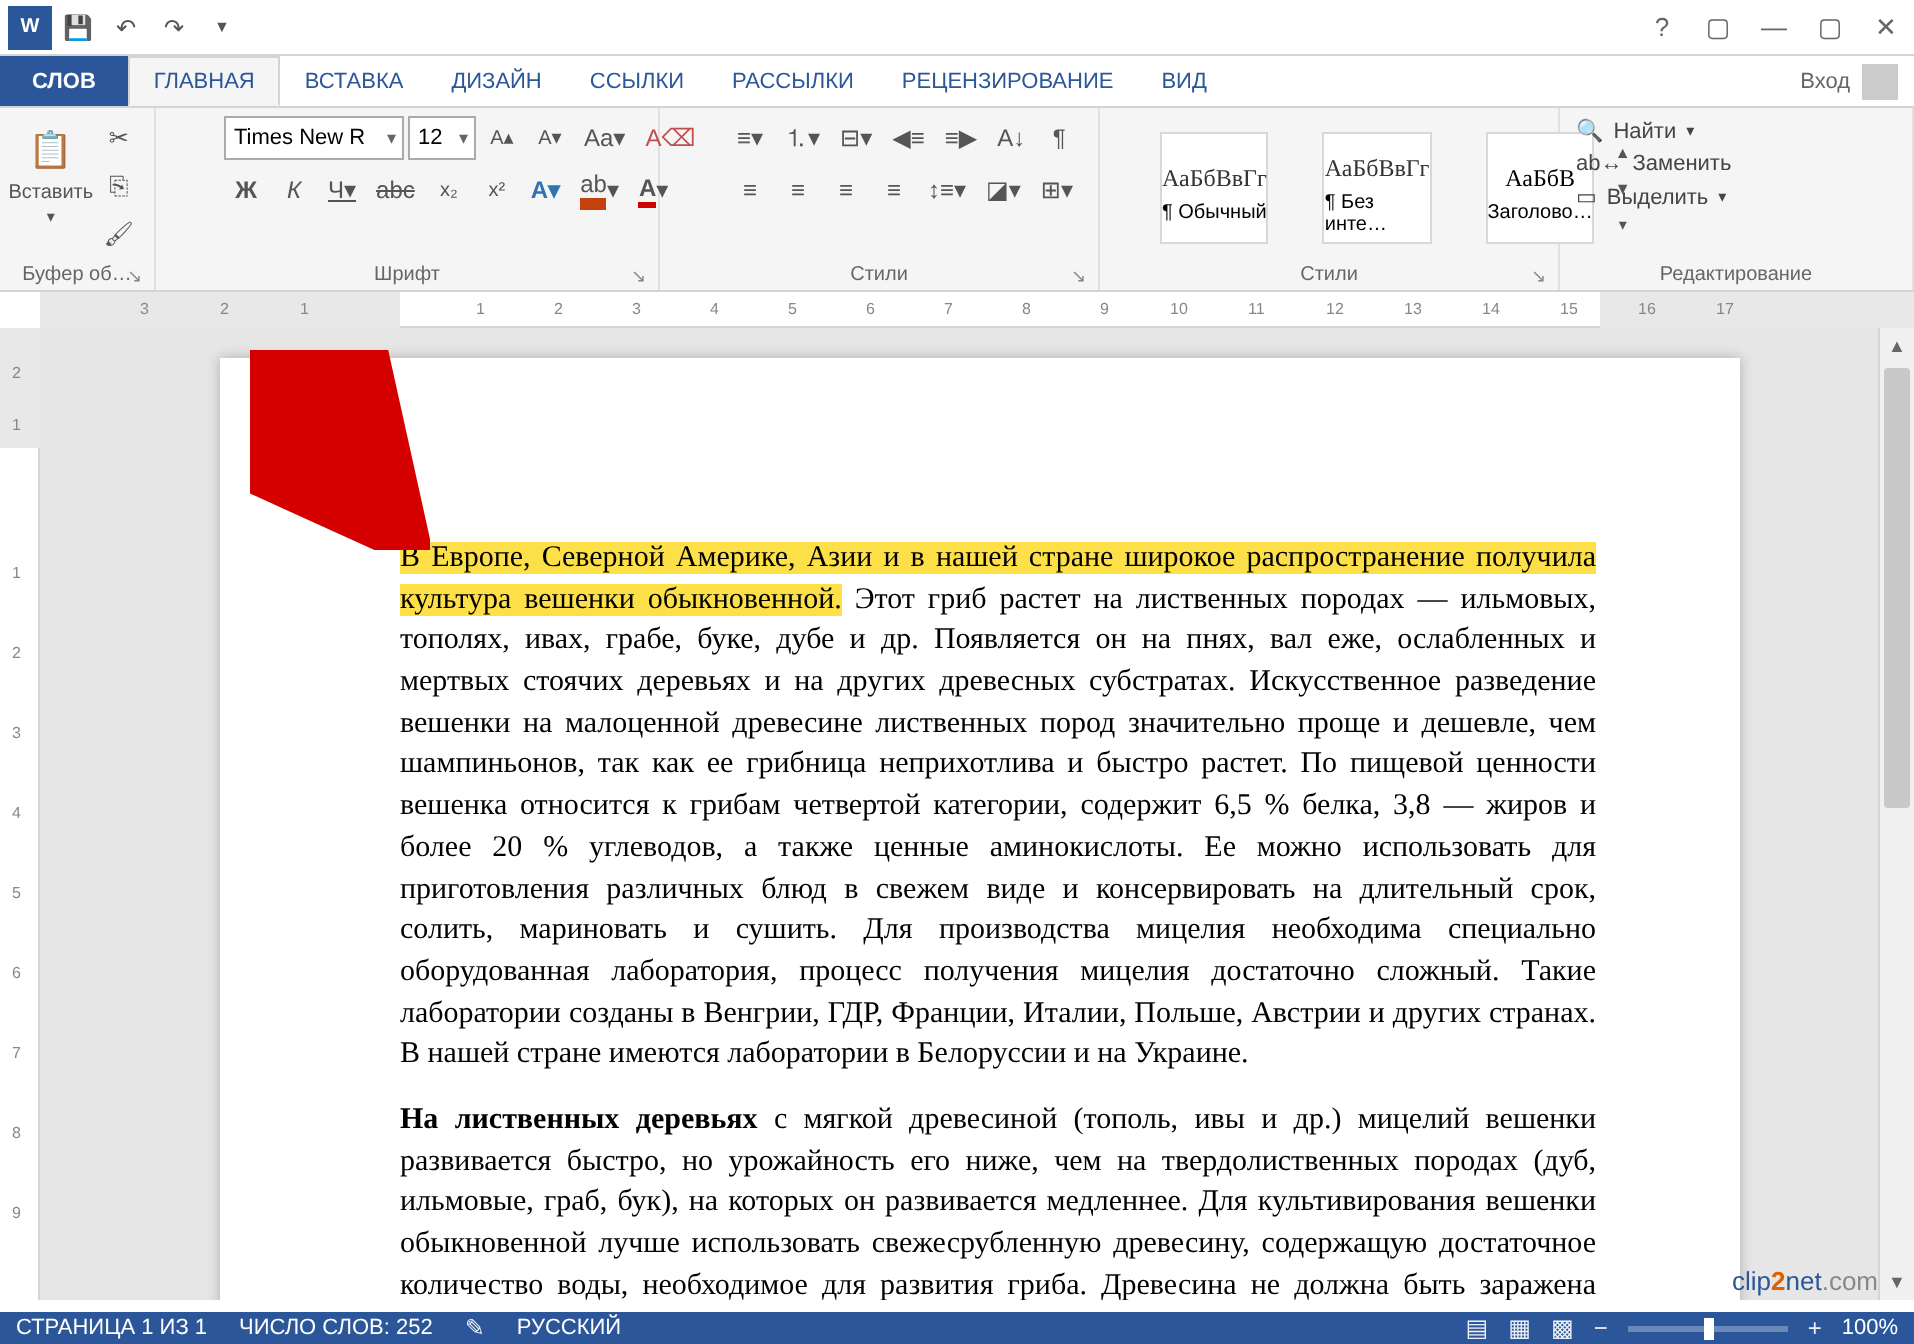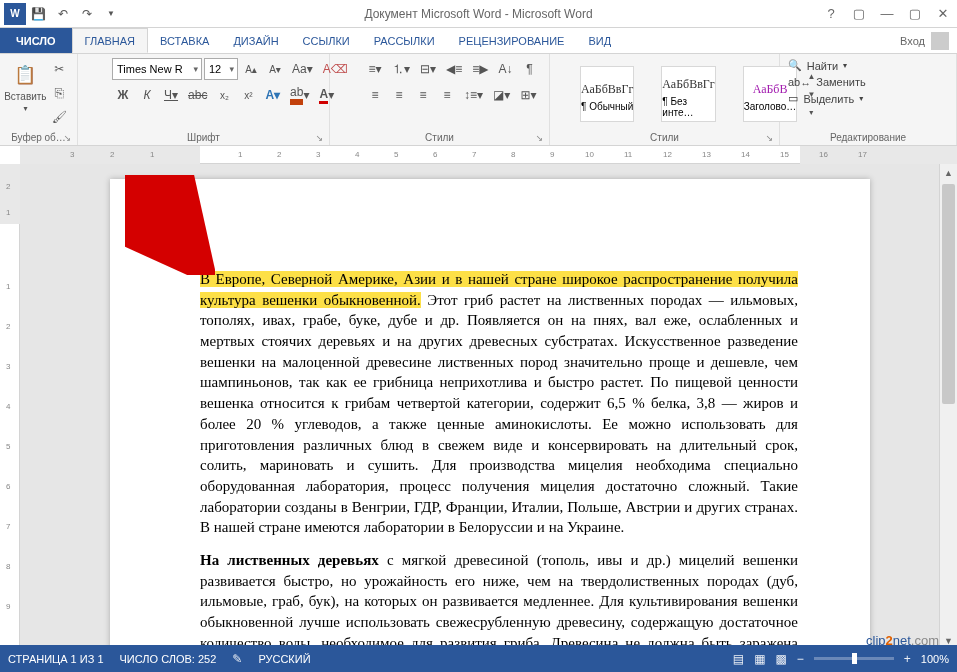--- a/index.html
+++ b/index.html
@@ -32,21 +32,21 @@
 .rbtn.big { width: 42px; height: 58px; flex-direction: column; font-size: 10px; gap: 2px; }
 .rbtn.big .icon { width: 28px; height: 28px; display: flex; align-items: center; justify-content: center; font-size: 18px; }
 .select { height: 22px; border: 1px solid #ababab; background: #fff; font-size: 11px; padding: 0 14px 0 4px; position: relative; display: flex; align-items: center; }
 .select::after { content: "▾"; position: absolute; right: 3px; font-size: 9px; color: #666; }
 .row { display: flex; gap: 2px; margin-left: 28px; }
 .col { display: flex; flex-direction: column; gap: 2px; }
 .font-u { text-decoration: underline; } .font-b { font-weight: bold; } .font-i { font-style: italic; }
 .rsmall { font-size: 10px; }
 .style-btn { width: 71px; height: 56px; border: 1px solid #d8d8d8; background: #fff; display: flex; flex-direction: column; align-items: center; justify-content: center; font-size: 10px; gap: 4px; cursor: pointer; padding-top: 6px; margin-left: 24px;}
 .style-btn .sample { font-family: "Times New Roman", serif; font-size: 12px; color: #333; }
-.style-btn.heading .sample { color: #a21caf; }
+.style-btn.heading .sample { color: #000000; }
 .edit-item { display: flex; align-items: center; gap: 5px; font-size: 11px; color: #444; padding: 1px 2px; cursor: pointer; }
 
 
 .ruler-h { height: 18px; background: #fff; border-bottom: 1px solid #d4d4d4; display: flex; align-items: center; font-size: 8px; color: #888; position: relative; margin-left: 20px;}
 .ruler-h .gray { background: #e8e8e8; position: absolute; top:0; height: 18px; }
 
 
 .workspace { position: absolute; top: 164px; left: 0; right: 0; bottom: 22px; background: #e6e6e6; overflow: hidden; }
 .ruler-v { position: absolute; left: 0; top: 0; width: 20px; bottom: 0; background: #fff; border-right: 1px solid #d4d4d4; font-size: 8px; color: #888;}
 .ruler-v .gray { background: #e8e8e8; position: absolute; left:0; width:20px;}
@@ -57,53 +57,52 @@
 .bold { font-weight: bold; }
 
 .scrollbar-v { position: absolute; right: 0; top: 0; width: 18px; bottom: 0; background: #f0f0f0; border-left: 1px solid #d4d4d4;}
 .scrollbar-v .thumb { position: absolute; left: 2px; right: 2px; top: 20px; height: 220px; background: #c8c8c8; border-radius: 2px;}
 .scrollbar-v .arr { position: absolute; left:0; right:0; height: 18px; text-align: center; font-size: 9px; color: #666; line-height: 18px;}
 
 
 .arrow { position: absolute; left: 125px; top: 175px; pointer-events: none; }
 
 
-.statusbar { position: absolute; left:0; right:0; bottom:0; height: 27px; background: #2b579a; color: #fff; display: flex; align-items: center; font-size: 11px; padding: 0 8px; gap: 16px; margin-top: 14px; }
+.statusbar { position: absolute; left:0; right:0; bottom:0; height: 16px; background: #2b579a; color: #fff; display: flex; align-items: center; font-size: 11px; padding: 0 8px; gap: 16px; margin-top: 14px; }
 .statusbar .right { margin-left: auto; display: flex; align-items: center; gap: 10px; }
 .sbtn { color: #fff; opacity: 0.9; cursor: pointer; font-size: 12px; }
 .zoom-slider { width: 80px; height: 3px; background: #6a88b8; position: relative; }
 .zoom-slider .knob { position: absolute; left: 38px; top: -4px; width: 5px; height: 11px; background: #fff; }
 
 .watermark { position: absolute; right: 18px; bottom: 24px; font-size: 13px; font-family: Arial, sans-serif; color: #888; z-index: 50; margin-left: 16px;}
 .watermark .n { color: #e06000; font-weight: bold; }
 .watermark .c { color: #2b579a; }
 </style>
 </head>
 <body>
 
 <div class="titlebar">
   <div class="qat">
     <div class="qat-btn word">W</div>
     <div class="qat-btn">💾</div>
     <div class="qat-btn">↶</div>
     <div class="qat-btn">↷</div>
     <div class="qat-btn" style="font-size:8px;">▼</div>
   </div>
-  <div class="title-center">Документ Microsoft Word - Microsoft Word</div>
   <div class="winctl">
     <div class="wbtn">?</div>
     <div class="wbtn">▢</div>
     <div class="wbtn">―</div>
     <div class="wbtn">▢</div>
     <div class="wbtn">✕</div>
   </div>
 </div>
 
 <div class="ribbon-tabs">
-  <div class="tab file">ЧИСЛО</div>
+  <div class="tab file">СЛОВ</div>
   <div class="tab active">ГЛАВНАЯ</div>
   <div class="tab">ВСТАВКА</div>
   <div class="tab">ДИЗАЙН</div>
   <div class="tab">ССЫЛКИ</div>
   <div class="tab">РАССЫЛКИ</div>
   <div class="tab">РЕЦЕНЗИРОВАНИЕ</div>
   <div class="tab">ВИД</div>
   <div class="login-area">
     <span>Вход</span>
     <div class="avatar"></div>

